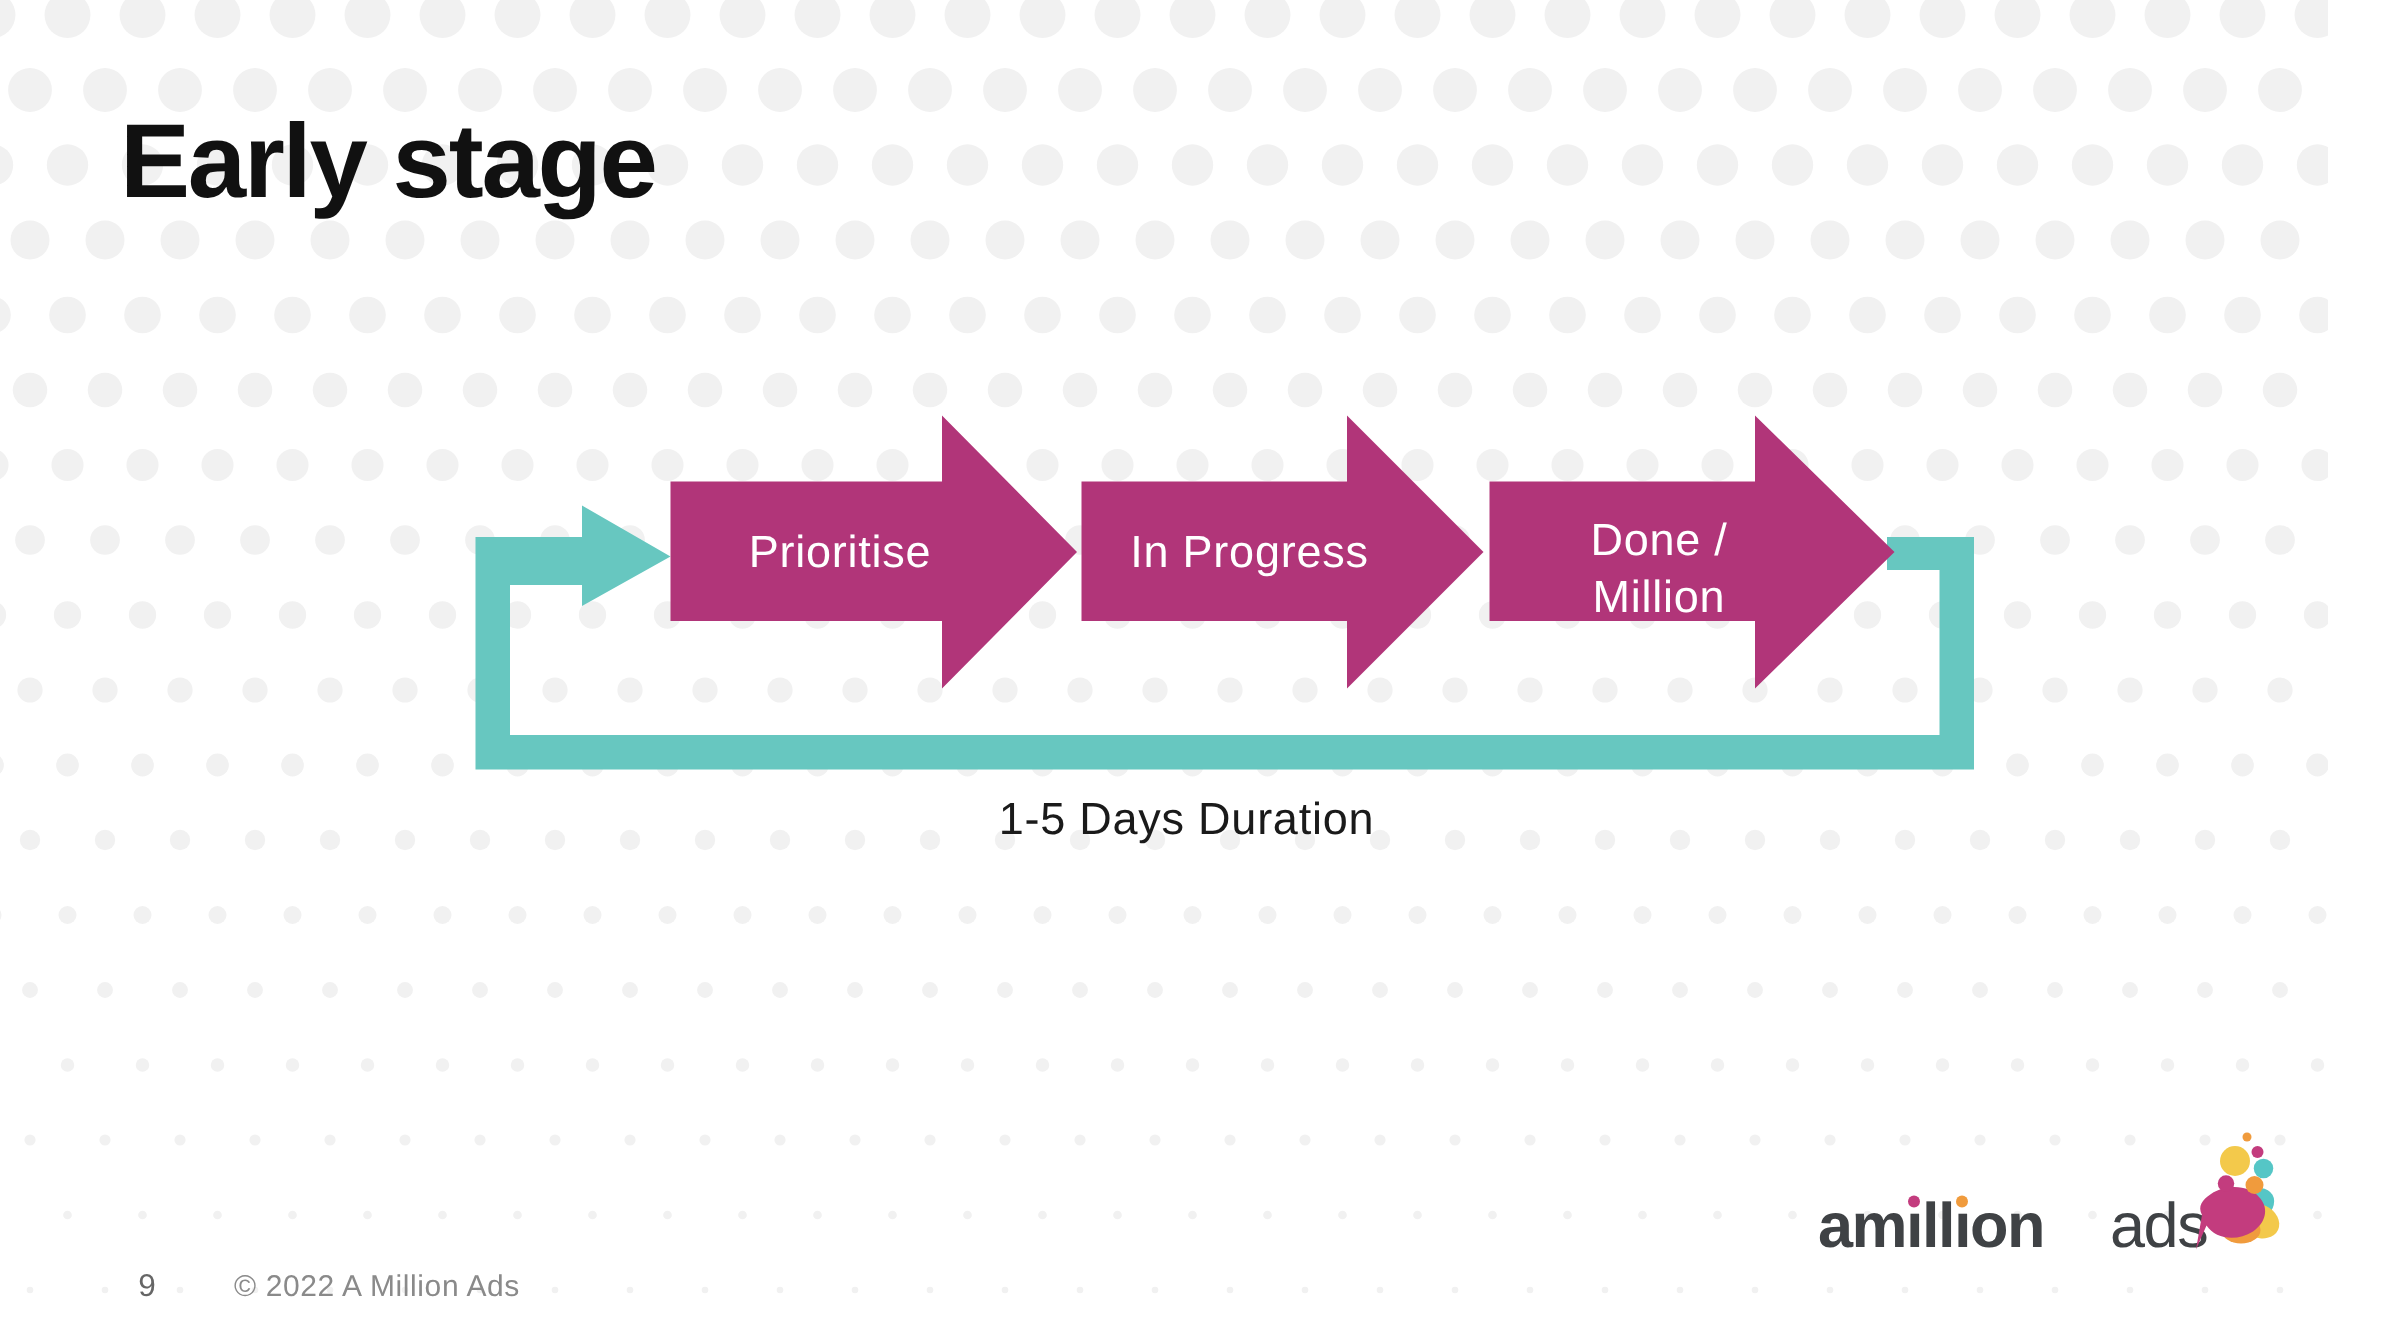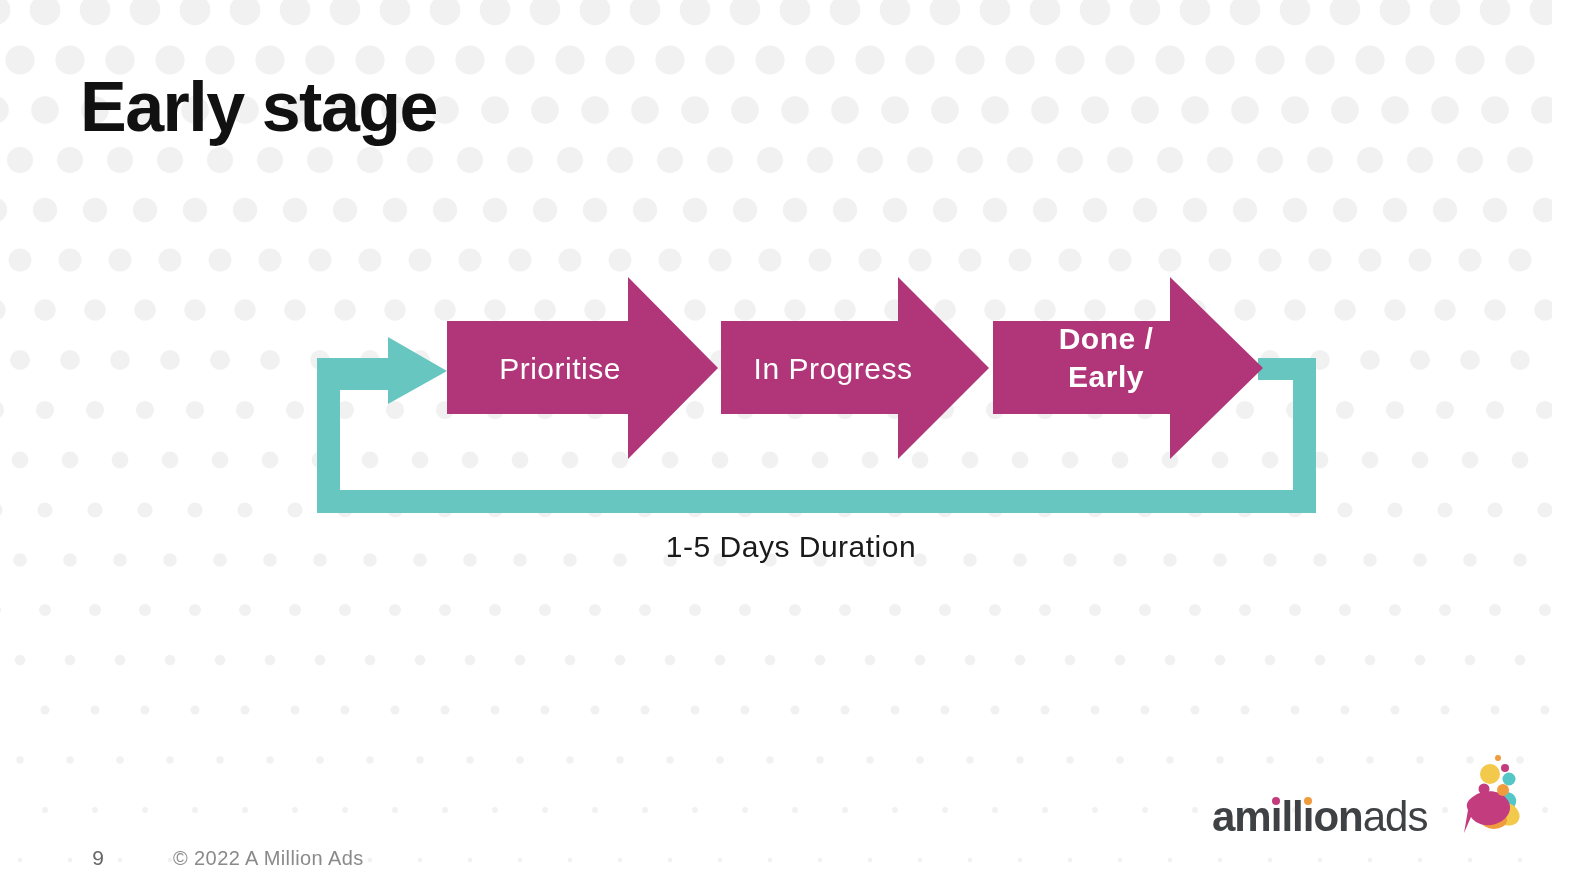--- a/index.html
+++ b/index.html
@@ -37,50 +37,51 @@
     z-index:3;
     width:300px;
     text-align:center;
     color:var(--label-text);
     font-size:30px;
     line-height:36px;
     letter-spacing:0.5px;
   }
   .step-label-1{left:410px;top:351px;}
   .step-label-2{left:683px;top:351px;}
-  .step-label-3{left:956px;top:320px;line-height:38px;font-weight:bold;}
+  .step-label-3{left:956px;top:342px;line-height:38px;}
   .loop-caption{
     position:absolute;
     z-index:2;
     left:541px;top:530px;
     width:500px;
     text-align:center;
     font-size:30px;
     letter-spacing:0.5px;
     color:var(--caption);
   }
   .page-number{
     position:absolute;z-index:2;
     left:86px;top:846px;
     width:24px;text-align:center;
     font-size:21px;color:var(--footer-page);
   }
   .copyright{
     position:absolute;z-index:2;
-    left:173px;top:847px;
+    left:156px;top:847px;
     font-size:20px;letter-spacing:0.4px;
     color:var(--footer-copy);
   }
   .logo{
     position:absolute;z-index:2;
     left:1212px;top:794px;
     display:flex;align-items:flex-end;
     font-size:42px;line-height:46px;
     color:var(--logo-text);
     letter-spacing:-1px;
+    gap:44px;
   }
   .logo-bold{font-weight:700;}
   .logo-light{font-weight:400;}
   .idot{position:relative;display:inline-block;}
   .idot::after{
     content:'';
     position:absolute;
     top:3px;left:50%;
     width:8px;height:8px;
     margin-left:-4px;
@@ -712,21 +713,21 @@
 
     <path class="flow-loop" d="M1258,358 L1316,358 L1316,513 L317,513 L317,358 L388,358 L388,337 L447,371 L388,404 L388,390 L340,390 L340,490 L1293,490 L1293,380 L1258,380 Z"></path>
 
     <polygon class="flow-arrow" points="447,321 628,321 628,277 718,368 628,459 628,414 447,414"></polygon>
     <polygon class="flow-arrow" points="721,321 898,321 898,277 989,368 898,459 898,414 721,414"></polygon>
     <polygon class="flow-arrow" points="993,321 1170,321 1170,277 1263,368 1170,459 1170,414 993,414"></polygon>
   </svg>
 
   <div class="step-label step-label-2">In Progress</div>
   <div class="step-label step-label-1">Prioritise</div>
-  <div class="step-label step-label-3"><span>Done /</span><br><span>Early</span></div>
+  <div class="step-label step-label-3"><span>Done /</span><br><span>Million</span></div>
 
   <div class="loop-caption">1-5 Days Duration</div>
 
   <div class="page-number">9</div>
   <div class="copyright">© 2022 A Million Ads</div>
 
   <div class="logo">
       <span class="logo-bold"><span>am</span><span class="idot idot-pink">ı</span><span>ll</span><span class="idot idot-orange">ı</span><span>on</span></span>
       <span class="logo-light">ads</span>
     </div>

